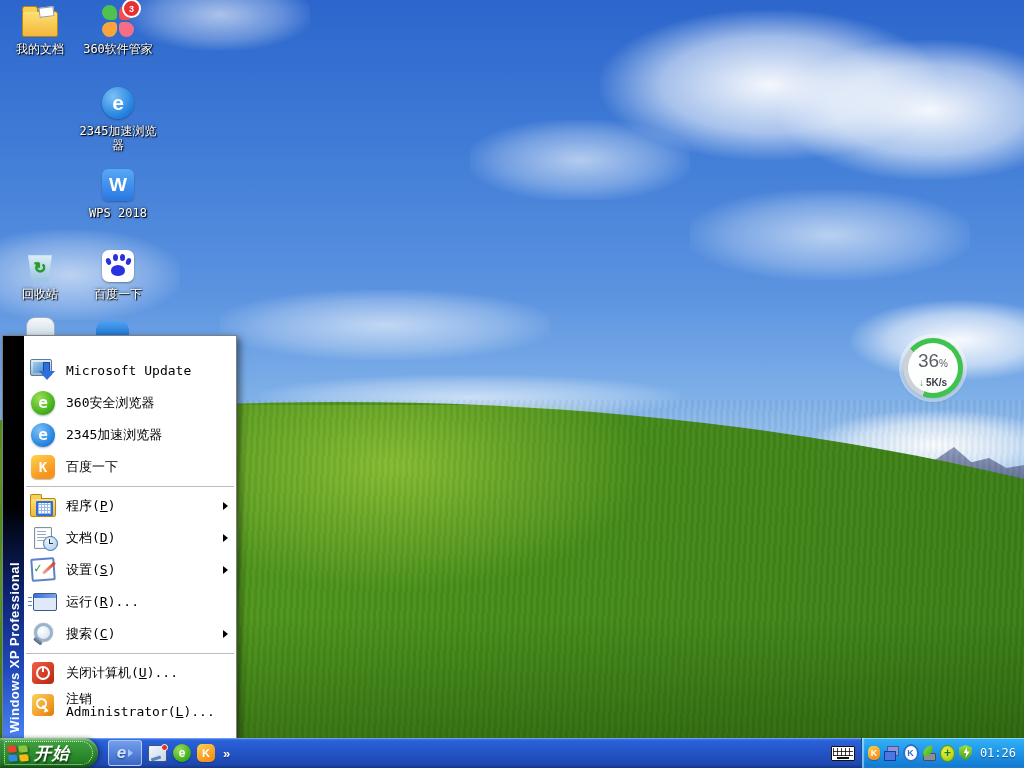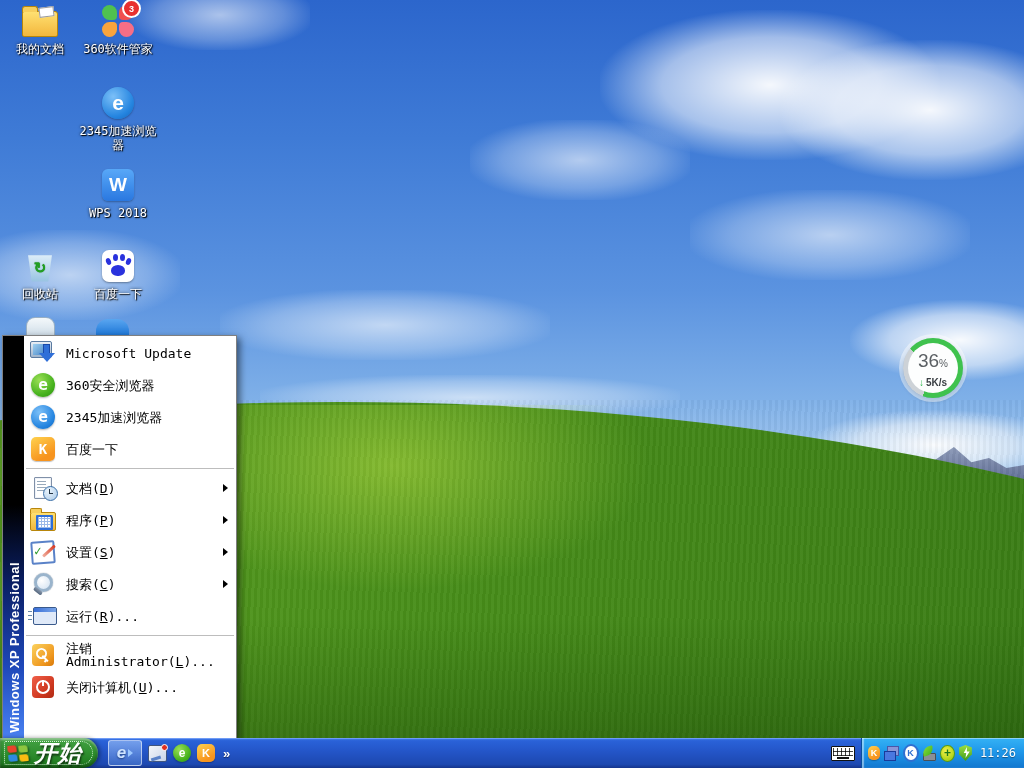--- a/index.html
+++ b/index.html
@@ -98,21 +98,21 @@
   .spd{font-size:10px;color:#3a3f44;line-height:12px;font-weight:bold;}
   .spd .dn{color:#2db84d;margin-right:2px;}
 
   
   .startmenu{position:absolute;left:2px;top:335px;width:233px;height:402px;z-index:40;background:#fff;
     border:1px solid #7f7f7f;box-shadow:3px 3px 7px rgba(0,0,0,.5);display:flex;}
   .banner{width:21px;flex:0 0 21px;position:relative;
     background:linear-gradient(180deg,#000 0%,#000 42%,#0a1f66 62%,#1e47b8 82%,#3a6fe0 94%,#4a80f0 100%);}
   .banner-text{position:absolute;bottom:5px;left:50%;transform:translateX(-50%) rotate(180deg);
     writing-mode:vertical-rl;color:#fff;font-weight:bold;font-size:13px;letter-spacing:.5px;white-space:nowrap;}
-  .mlist{flex:1;display:flex;flex-direction:column;padding-top:1px;}
+  .mlist{flex:1;display:flex;flex-direction:column;padding-top:1px;justify-content:center;}
   .mitem{height:32px;display:flex;align-items:center;padding:0 8px 0 5px;cursor:pointer;
     font:13px/1 "DejaVu Sans Mono",monospace;color:#000;}
   .micon{width:28px;height:26px;flex:0 0 28px;margin-right:9px;position:relative;
     display:flex;align-items:center;justify-content:center;}
   .msep{height:1px;background:#bdbdbd;margin:3px 2px;box-shadow:0 1px 0 #fff;}
   .subarr{margin-left:auto;width:0;height:0;border-left:5px solid #000;border-top:4px solid transparent;border-bottom:4px solid transparent;}
   .uk{text-decoration:underline;}
 
   
   .mi-upd{position:relative;width:26px;height:24px;}
@@ -173,21 +173,21 @@
     background:linear-gradient(180deg,#62b462 0%,#3f9e3f 12%,#2f8f2f 50%,#1f7a1f 90%,#176617 100%);
     box-shadow:inset 0 -2px 4px rgba(0,0,0,.35),inset 0 2px 2px rgba(255,255,255,.35),2px 0 4px rgba(0,0,0,.4);
     display:flex;align-items:center;padding-left:8px;box-sizing:border-box;}
   .focusbox{position:absolute;inset:3px 5px 3px 4px;border:1px dotted rgba(235,255,235,.85);border-radius:2px 12px 12px 2px;pointer-events:none;}
   .flag{position:relative;width:20px;height:17px;transform:rotate(-6deg);margin-right:6px;filter:drop-shadow(1px 1px 1px rgba(0,0,0,.5));}
   .flag span{position:absolute;width:9px;height:7px;border-radius:1px 3px 1px 3px;}
   .f1{left:0;top:0;background:#e8452c;}
   .f2{right:0;top:1px;background:#8dc63f;}
   .f3{left:0;bottom:1px;background:#2e8ae0;}
   .f4{right:0;bottom:0;background:#fbbc12;}
-  .startlabel{color:#fff;font-weight:bold;font-style:italic;font-size:23px;text-shadow:1px 2px 2px rgba(0,0,0,.6);letter-spacing:1px;}
+  .startlabel{color:#fff;font-weight:bold;font-style:italic;font-size:17px;text-shadow:1px 2px 2px rgba(0,0,0,.6);letter-spacing:1px;}
 
   .quicklaunch{position:absolute;left:104px;top:0;height:30px;display:flex;align-items:center;gap:6px;padding-left:4px;}
   .ql-ie{width:32px;height:24px;border-radius:3px;display:flex;align-items:center;justify-content:center;cursor:pointer;
     background:linear-gradient(180deg,rgba(190,220,255,.5),rgba(110,160,235,.35));border:1px solid rgba(255,255,255,.55);}
   .ie-e{color:#cfe4ff;font-weight:bold;font-style:italic;font-size:17px;text-shadow:0 1px 2px rgba(20,50,110,.8);}
   .ie-arr{width:0;height:0;border-left:5px solid #9cc8ff;border-top:4px solid transparent;border-bottom:4px solid transparent;margin-left:2px;}
   .ql-desktop{width:17px;height:15px;position:relative;background:linear-gradient(135deg,#f4f7fb,#c8d4e8);
     border:1px solid #41567e;border-radius:2px;cursor:pointer;}
   .ql-desktop::before{content:"";position:absolute;left:2px;bottom:1px;width:10px;height:3px;background:#5a82c8;transform:rotate(-18deg);}
   .ql-desktop::after{content:"";position:absolute;right:-2px;top:-2px;width:5px;height:5px;border-radius:50%;background:#e03020;border:1px solid #fff;}
@@ -336,84 +336,84 @@
         <span class="micon">
             <span class="kuwo k24">K</span>
           </span>
         <span>百度一下</span>
       </div>
 
       <div class="msep"></div>
 
       <div class="mitem">
         <span class="micon">
+            <span class="mi-folder">
+              <span class="mi-win"></span>
+            </span>
+          </span>
+        <span><span>程序(</span><span class="uk">P</span><span>)</span></span>
+        <span class="subarr"></span>
+      </div>
+      <div class="mitem">
+        <span class="micon">
             <span class="mi-doc">
               <span class="mi-clock"></span>
             </span>
           </span>
         <span><span>文档(</span><span class="uk">D</span><span>)</span></span>
-        <span class="subarr"></span>
-      </div>
-      <div class="mitem">
-        <span class="micon">
-            <span class="mi-folder">
-              <span class="mi-win"></span>
-            </span>
-          </span>
-        <span><span>程序(</span><span class="uk">P</span><span>)</span></span>
         <span class="subarr"></span>
       </div>
       <div class="mitem">
         <span class="micon">
             <span class="mi-set">
               <span class="set-check">✓</span>
               <span class="set-pen"></span>
             </span>
           </span>
         <span><span>设置(</span><span class="uk">S</span><span>)</span></span>
         <span class="subarr"></span>
       </div>
       <div class="mitem">
         <span class="micon">
+            <span class="mi-run">
+              <span class="run-bar"></span>
+            </span>
+          </span>
+        <span><span>运行(</span><span class="uk">R</span><span>)...</span></span>
+      </div>
+      <div class="mitem">
+        <span class="micon">
             <span class="mi-search">
               <span class="lens"></span>
               <span class="handle"></span>
             </span>
           </span>
         <span><span>搜索(</span><span class="uk">C</span><span>)</span></span>
         <span class="subarr"></span>
       </div>
-      <div class="mitem">
-        <span class="micon">
-            <span class="mi-run">
-              <span class="run-bar"></span>
-            </span>
-          </span>
-        <span><span>运行(</span><span class="uk">R</span><span>)...</span></span>
-      </div>
 
       <div class="msep"></div>
 
+      <div class="mitem">
+        <span class="micon">
+            <span class="mi-power">
+              <span class="pw-ring"></span>
+              <span class="pw-bar"></span>
+            </span>
+          </span>
+        <span><span>关闭计算机(</span><span class="uk">U</span><span>)...</span></span>
+      </div>
       <div class="mitem">
         <span class="micon">
             <span class="mi-key">
               <span class="key-head"></span>
               <span class="key-stem"></span>
             </span>
           </span>
         <span><span>注销 Administrator(</span><span class="uk">L</span><span>)...</span></span>
-      </div>
-      <div class="mitem">
-        <span class="micon">
-            <span class="mi-power">
-              <span class="pw-ring"></span>
-              <span class="pw-bar"></span>
-            </span>
-          </span>
-        <span><span>关闭计算机(</span><span class="uk">U</span><span>)...</span></span>
       </div>
 
     </div>
   </div>
 
   <div class="taskbar">
 
     <div class="startbtn">
       <span class="flag">
           <span class="f1"></span>
@@ -444,18 +444,18 @@
           <span class="b"></span>
           <span class="f"></span>
         </span>
       <span class="kcircle">K</span>
       <span class="sprout">
           <span class="base"></span>
           <span class="leafy"></span>
         </span>
       <span class="plus-mini">+</span>
       <span class="shield-mini"></span>
-      <span class="clock">11:26</span>
+      <span class="clock">01:26</span>
     </div>
 
   </div>
 
 </div>
 
 </body></html>

